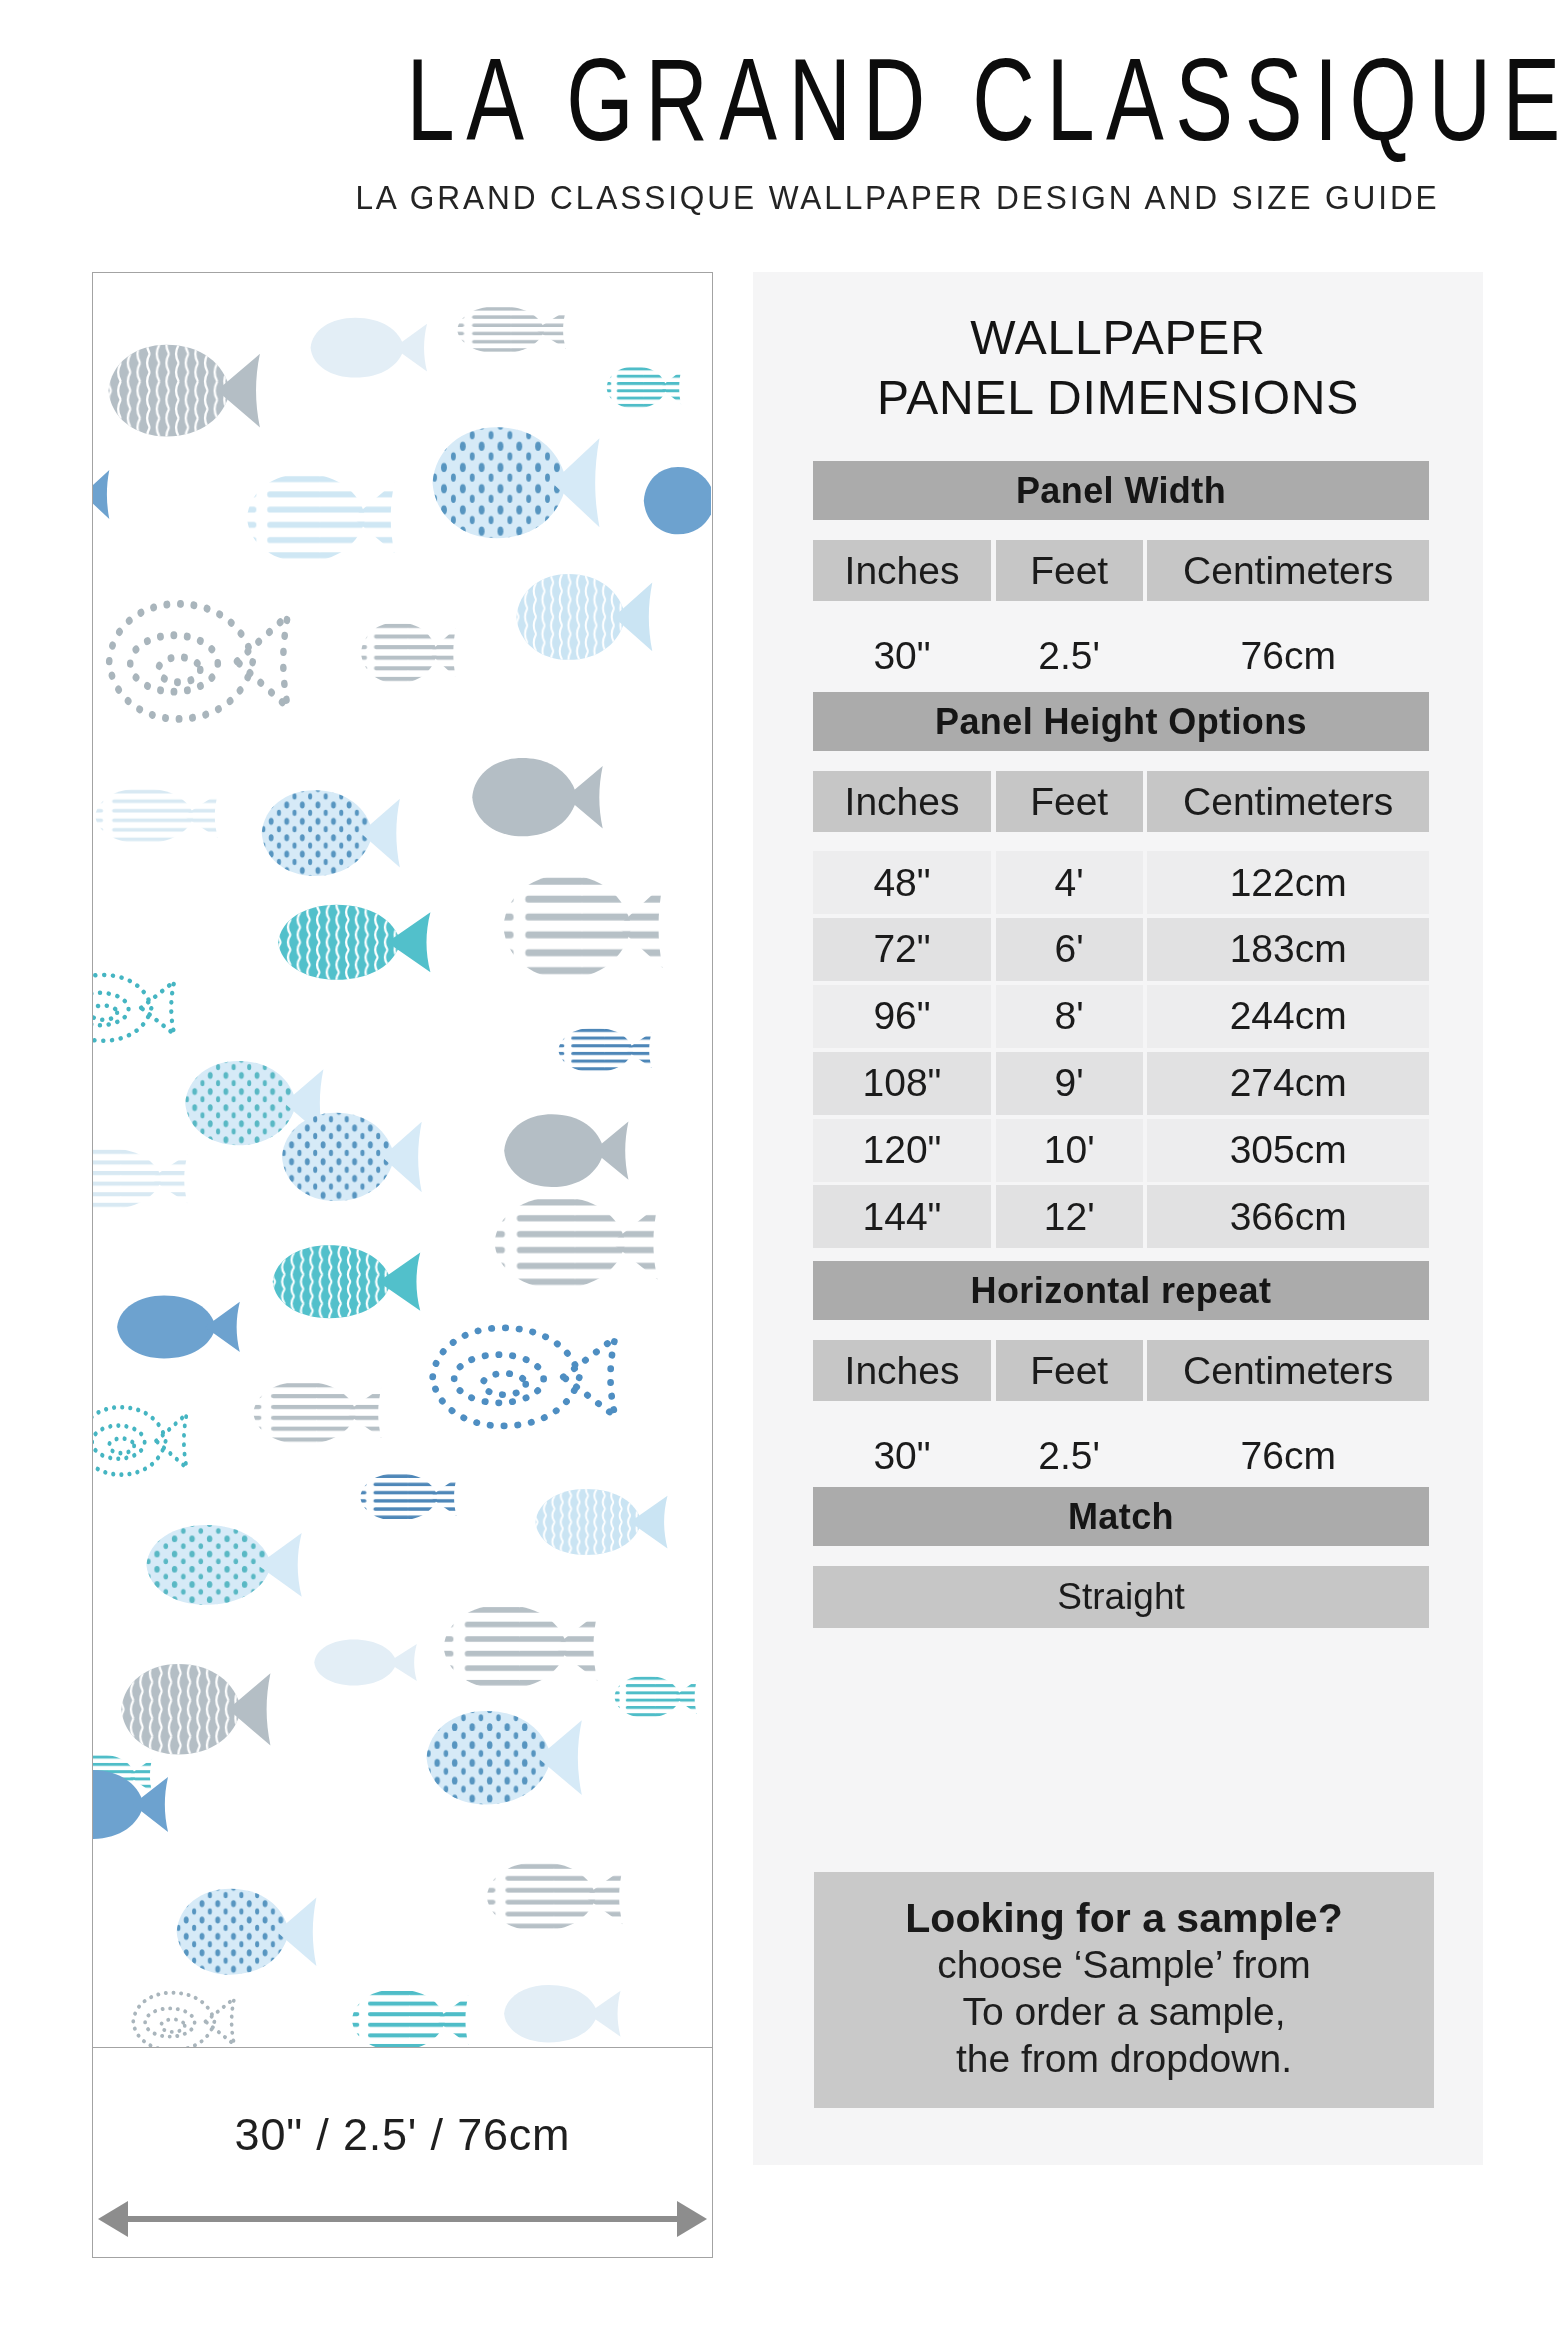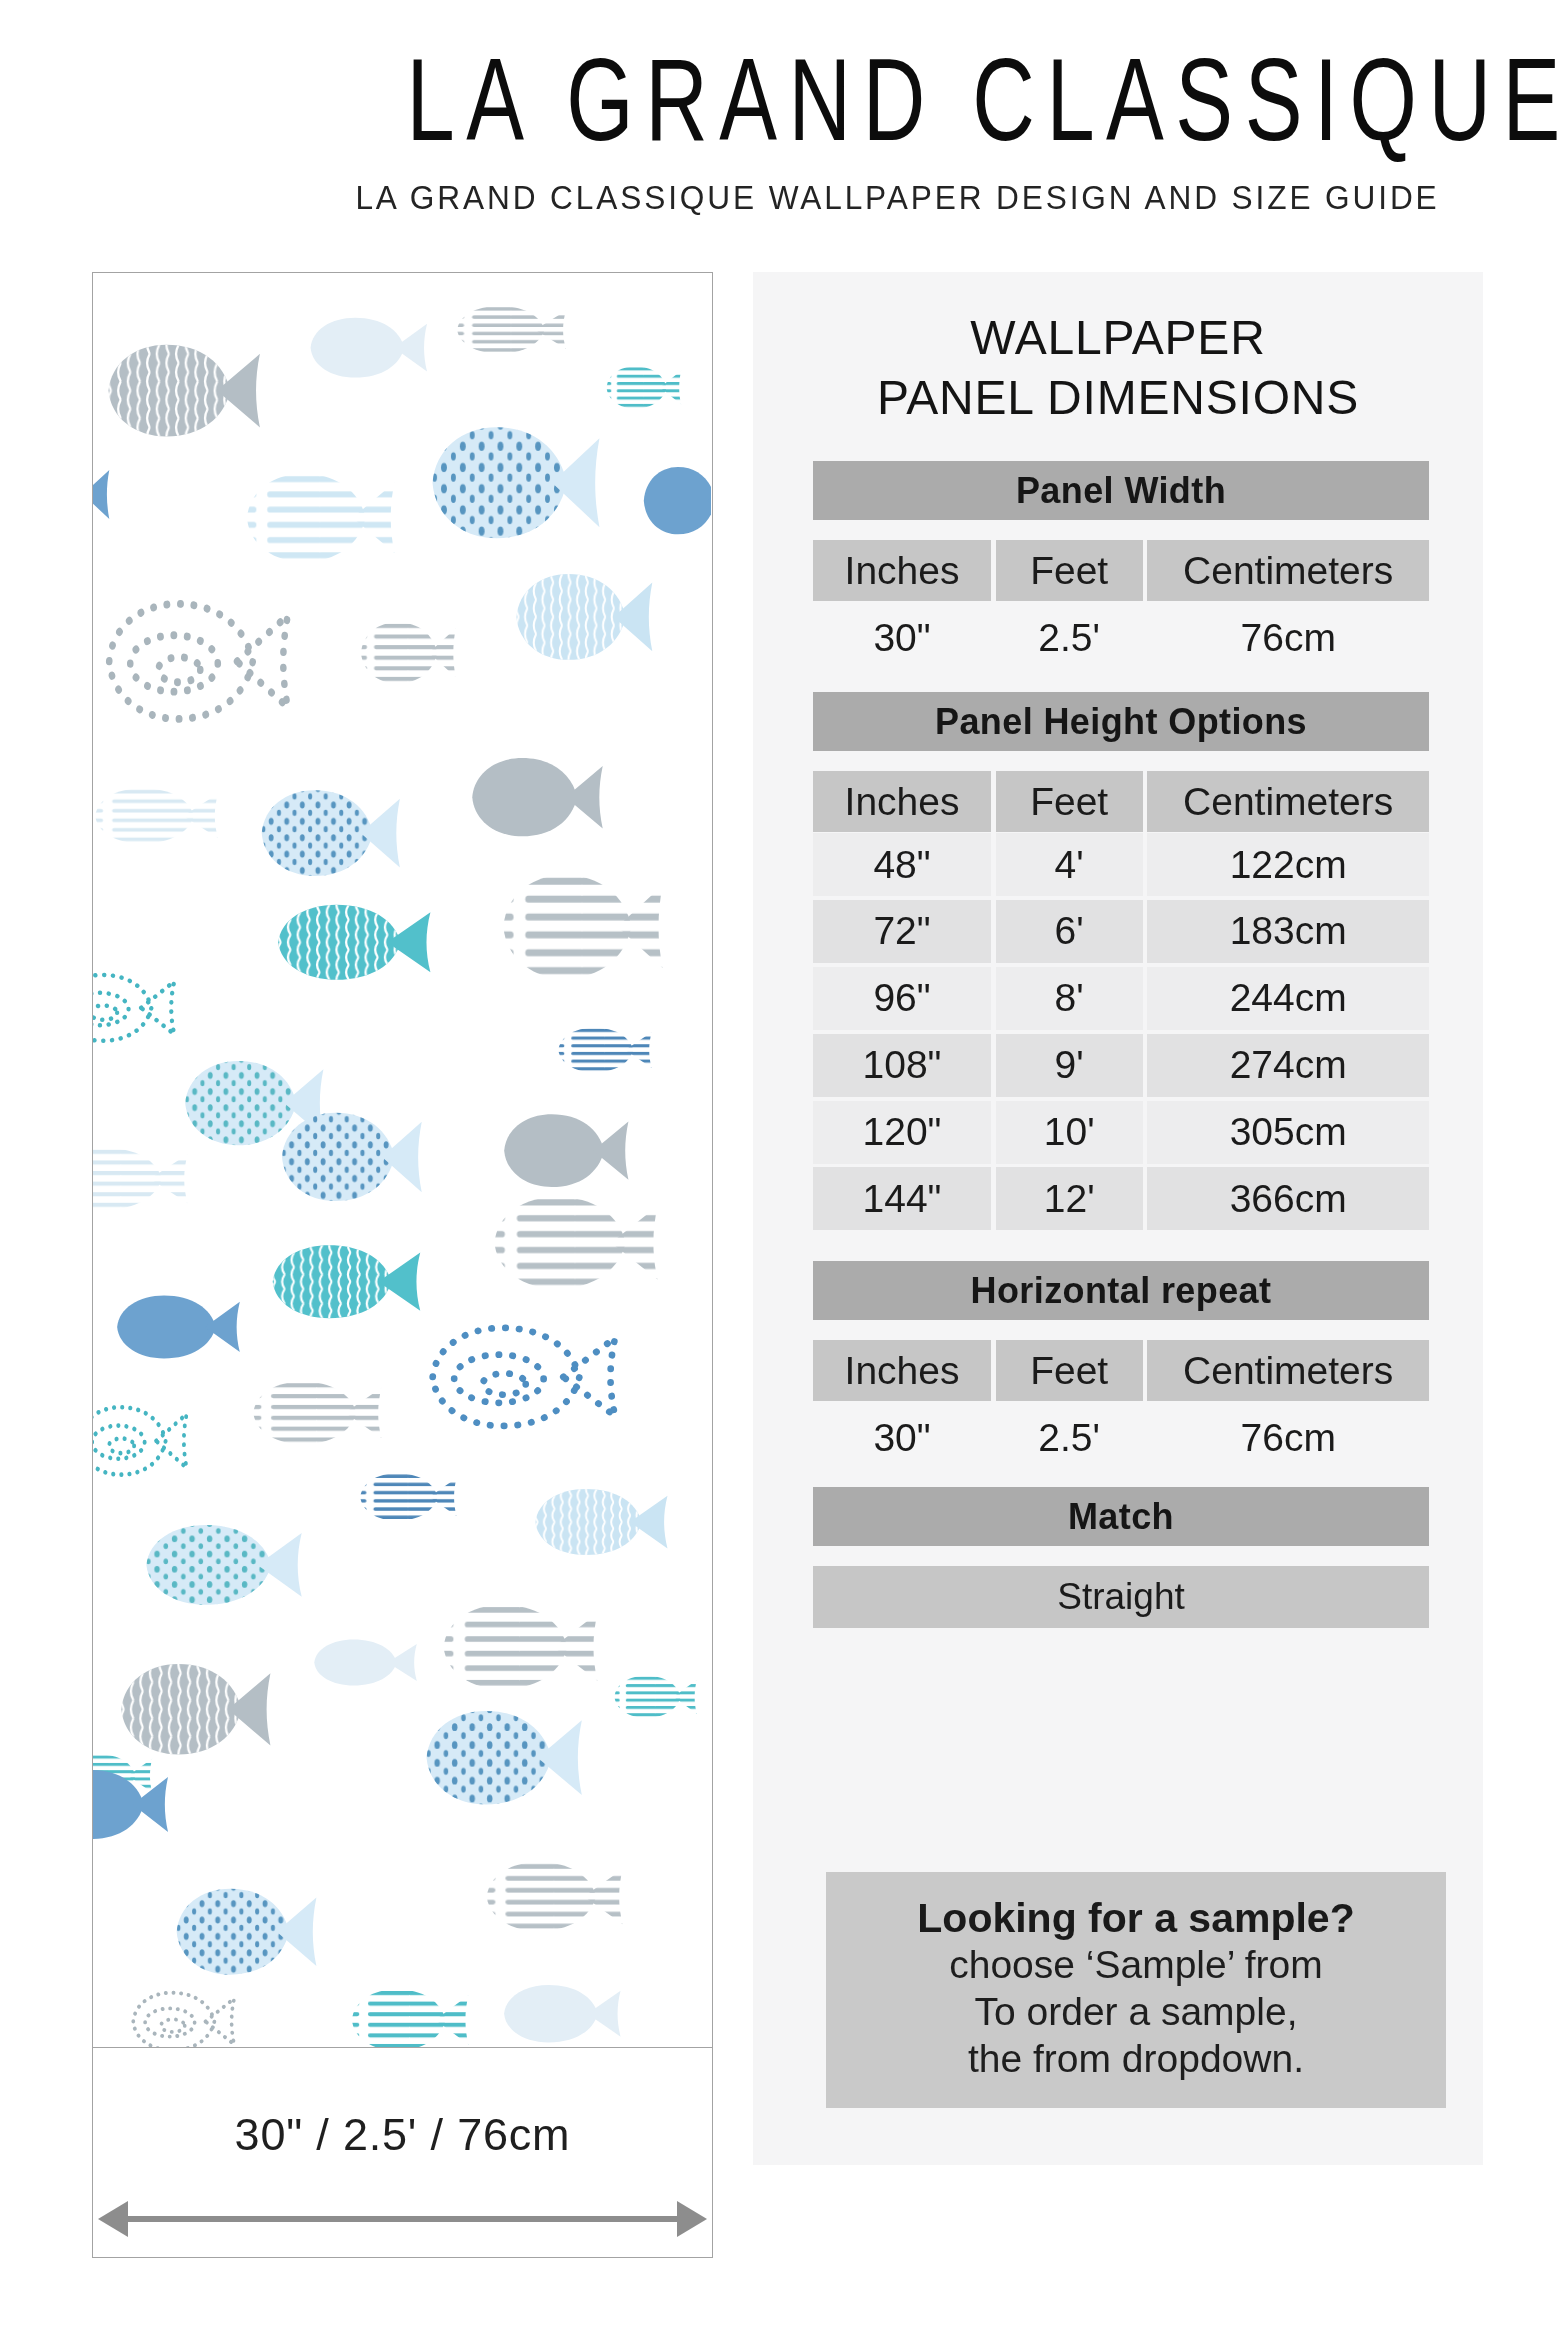--- a/index.html
+++ b/index.html
@@ -33,35 +33,35 @@
       border-left:30px solid #8d8d8d;}
 
   
   .side-panel{position:absolute;left:753px;top:272px;width:730px;height:1893px;background:#f5f5f6;}
   .panel-title{position:absolute;left:0;right:0;top:36px;text-align:center;
                font-size:48px;line-height:1.26;color:#141414;letter-spacing:0.8px;}
   .dim-table,.match-block,.sample-box{position:absolute;left:60px;width:616px;}
   .tbl0{top:189px;} .tbl1{top:420px;} .tbl2{top:989px;} .match-block{top:1215px;}
   .bar{height:59px;background:#ababab;display:flex;align-items:center;justify-content:center;
        font-weight:bold;font-size:36px;color:#161616;margin-bottom:20px;letter-spacing:0.4px;}
-  .cols{display:flex;gap:4.7px;margin-bottom:1px;}
+  .cols{display:flex;gap:4.7px;margin-bottom:19px;}
   .cell{display:flex;align-items:center;justify-content:center;box-sizing:border-box;}
   .cols .cell{background:#c6c6c6;height:61px;font-size:39px;}
   .c0{width:178px;} .c1{width:147px;} .c2{flex:1;}
   .rows{display:flex;flex-direction:column;gap:3.9px;}
   .vrow{display:flex;gap:4.7px;height:63px;}
   .tbl0 .vrow,.tbl2 .vrow{height:72px;}
   .vrow .cell{font-size:39px;color:#1b1b1b;}
   .vrow.even .cell{background:#ededee;}
   .vrow.odd .cell{background:#e1e1e2;}
   .tbl0 .vrow .cell,.tbl2 .vrow .cell{background:transparent;}
   .match-value{height:62px;background:#c6c6c6;display:flex;align-items:center;
                justify-content:center;font-size:37px;}
   .sample-box{top:1600px;width:620px;height:236px;left:61px;background:#c9c9c9;
-              text-align:center;box-sizing:border-box;padding-top:23.4px;margin-left:12px;}
+              text-align:center;box-sizing:border-box;padding-top:23.4px;}
   .sample-heading{font-weight:bold;font-size:41px;color:#1a1a1a;}
   .sample-line{font-size:39px;line-height:1.2;color:#1e1e1e;}
 </style>
 </head>
 <body>
 
 <div class="page">
 
   <header class="header">
     <div class="brand">LA GRAND CLASSIQUE</div>

